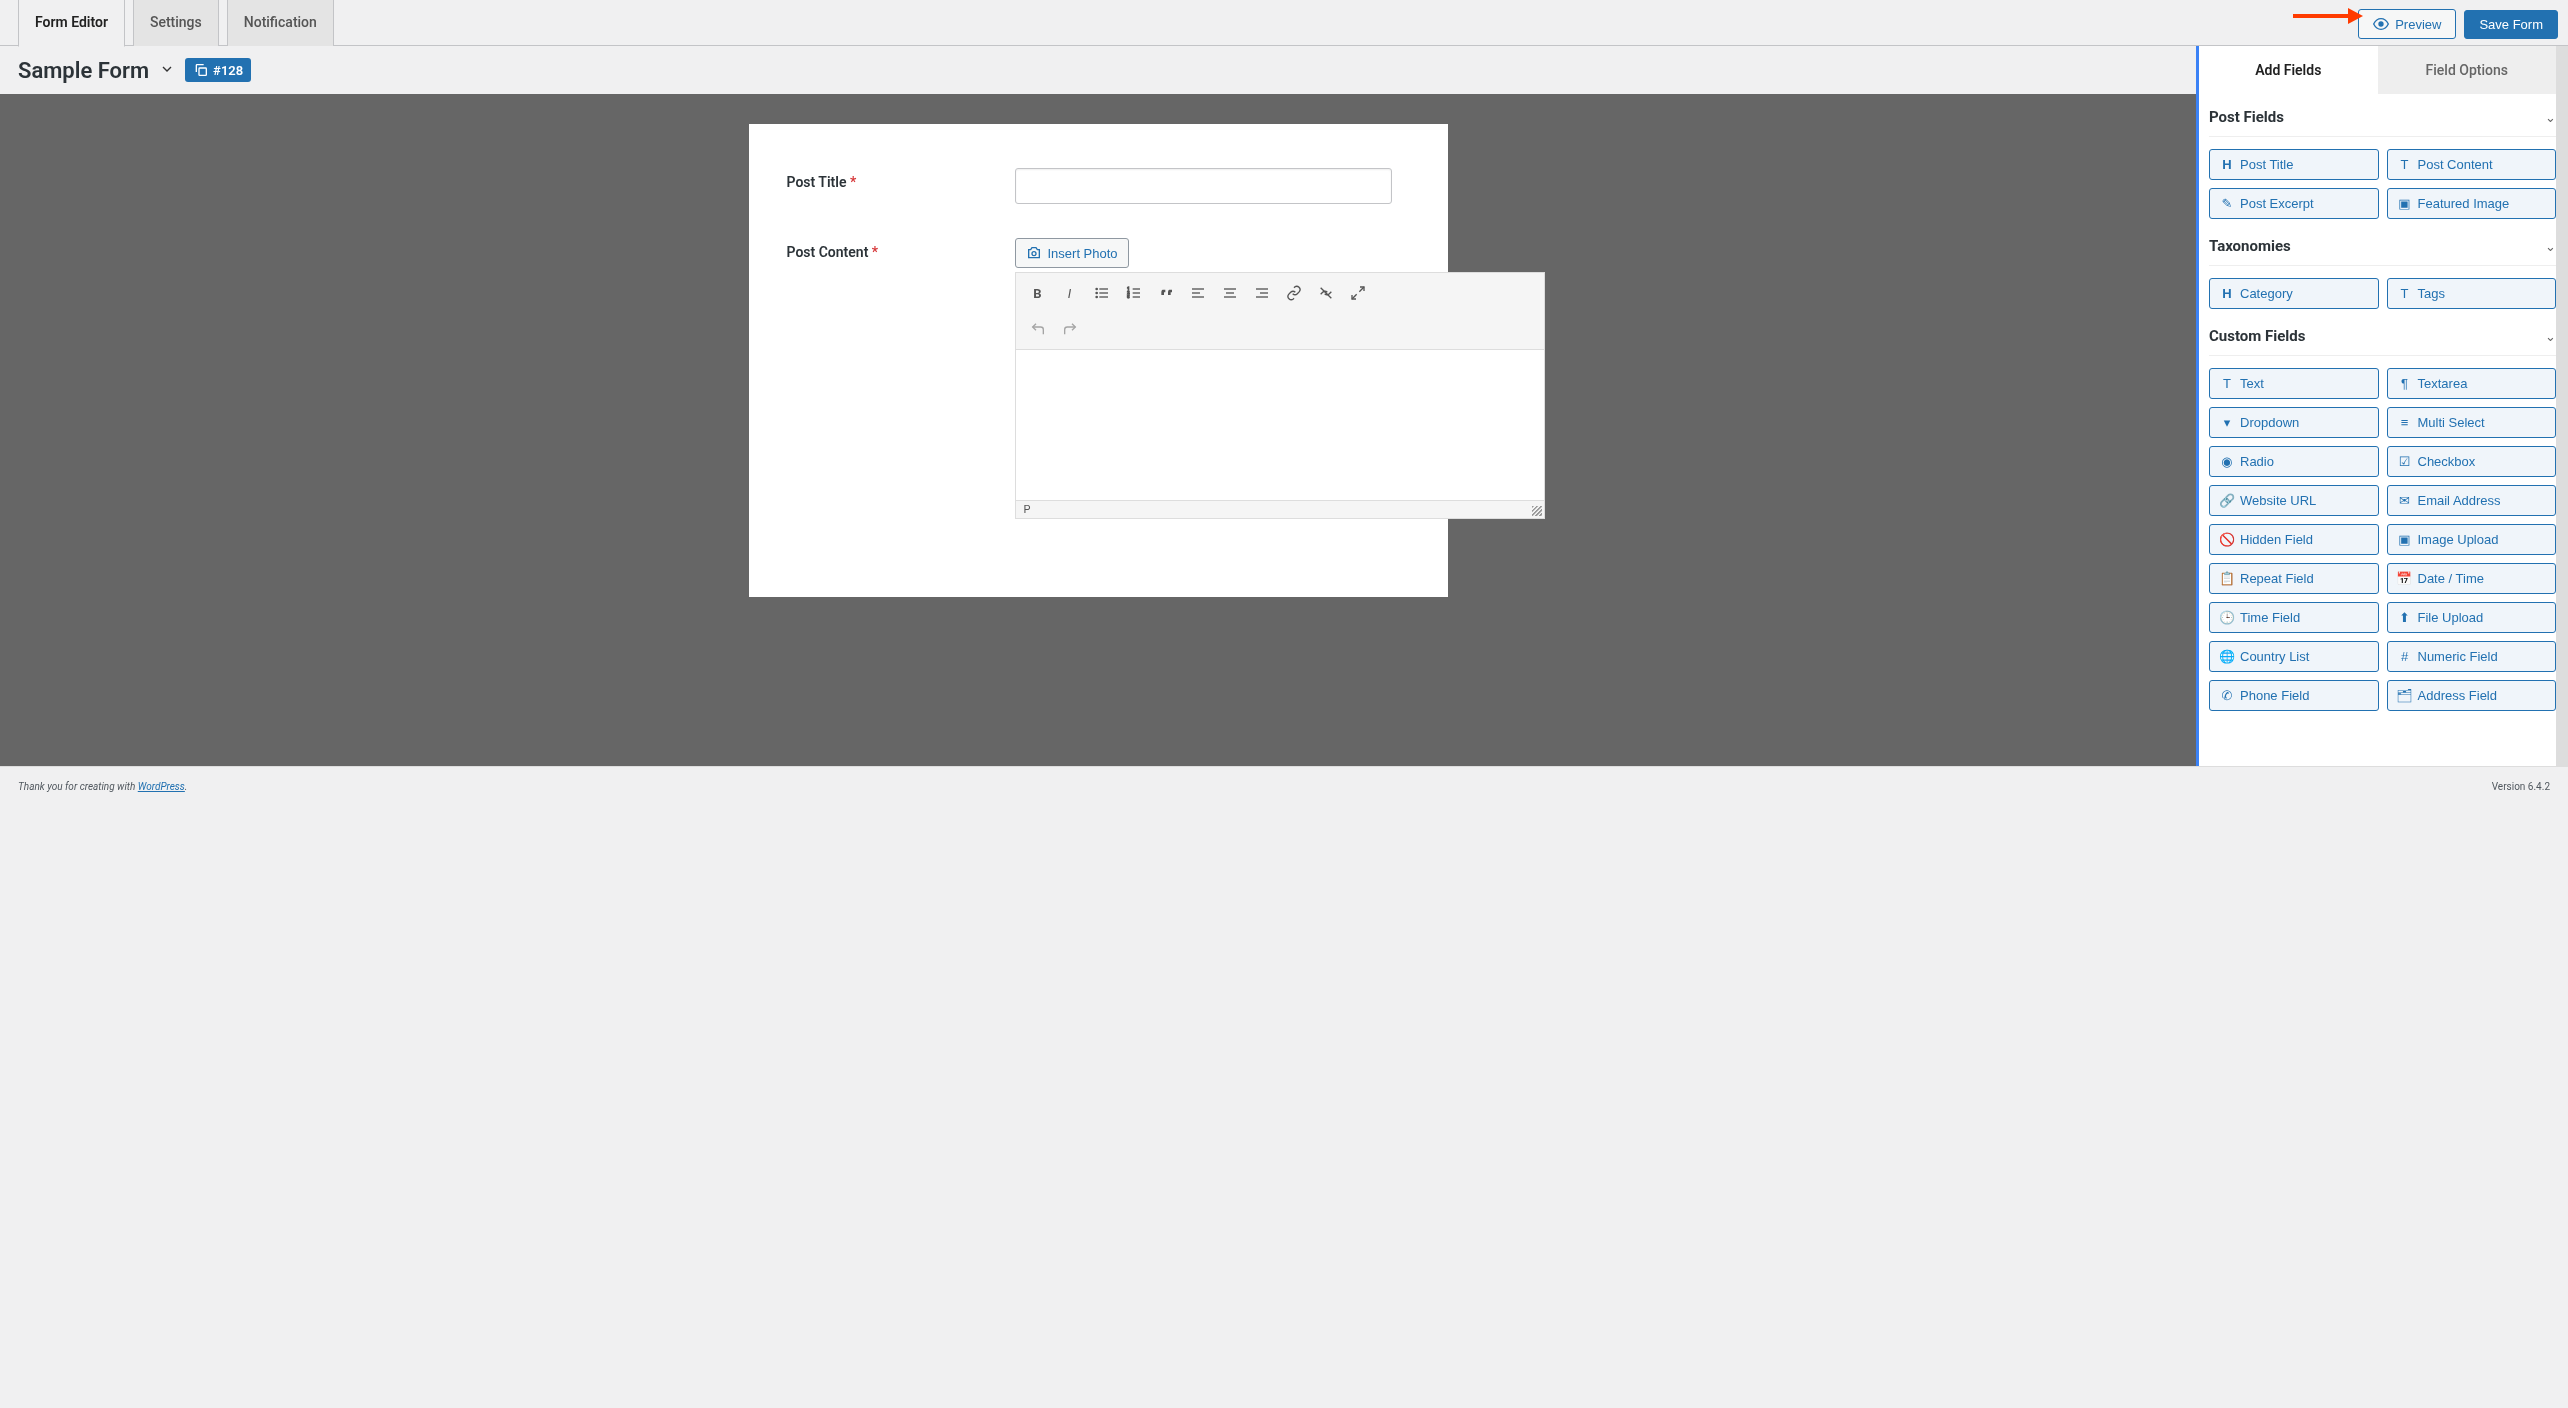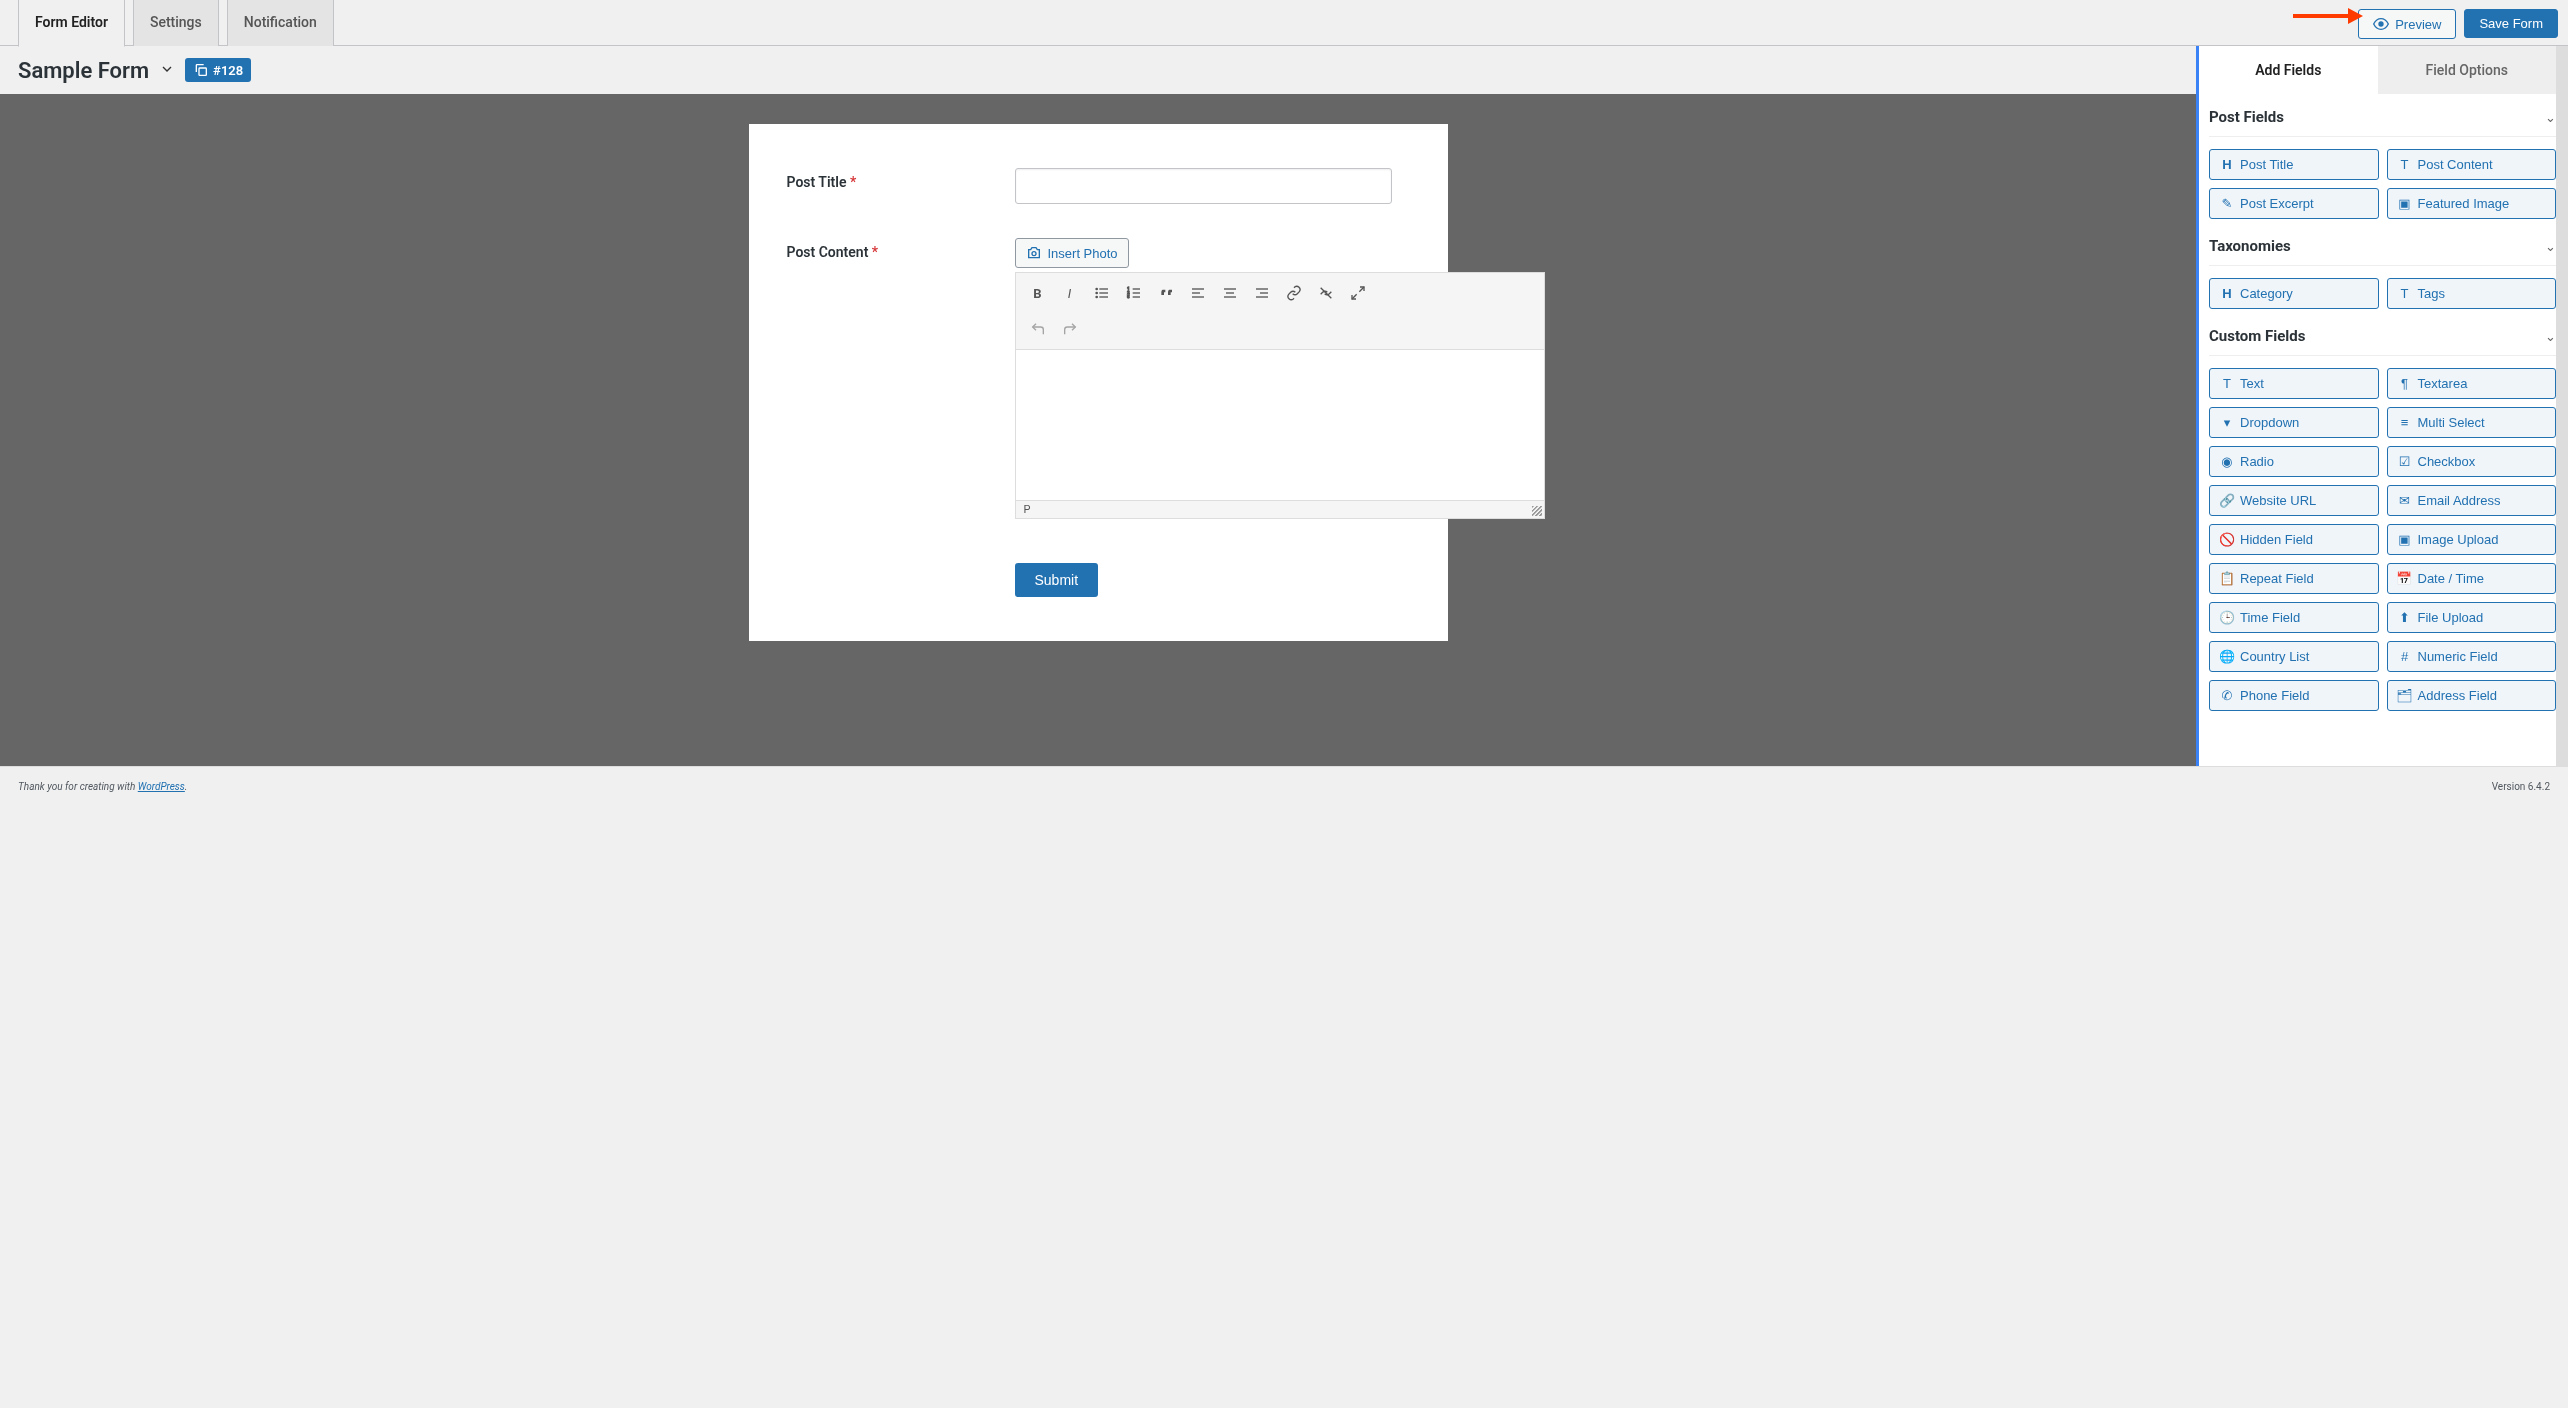--- a/index.html
+++ b/index.html
@@ -39,21 +39,21 @@
   }
   .tab.active {
     background: #f0f0f1;
     border-bottom: 1px solid #f0f0f1;
     margin-bottom: -1px;
     color: #222;
     font-weight: 600;
   }
   .top-actions {
     display: flex;
-    align-items: flex-start;
+    align-items: center;
     gap: 8px;
     padding-bottom: 6px;
   }
   .btn-outline {
     border: 1px solid #2271b1;
     color: #2271b1;
     background: #f6f7f7;
     padding: 6px 14px;
     border-radius: 3px;
     cursor: pointer;
@@ -464,26 +464,20 @@
               </div>
               <div class="editorbody"></div>
               <div class="editorstatus">
                 <span>P</span>
                 <div class="resize"></div>
               </div>
             </div>
           </div>
         </div>
 
-        <div class="formrow" style="margin-bottom:0">
-          <div class="flabel"></div>
-          <div class="fbody">
-            <button class="submitbtn">Submit</button>
-          </div>
-        </div>
 
       </div>
     </div>
   </div>
 
   <div class="right">
     <div class="ptabs">
       <div class="ptab active">Add Fields</div>
       <div class="ptab">Field Options</div>
     </div>

